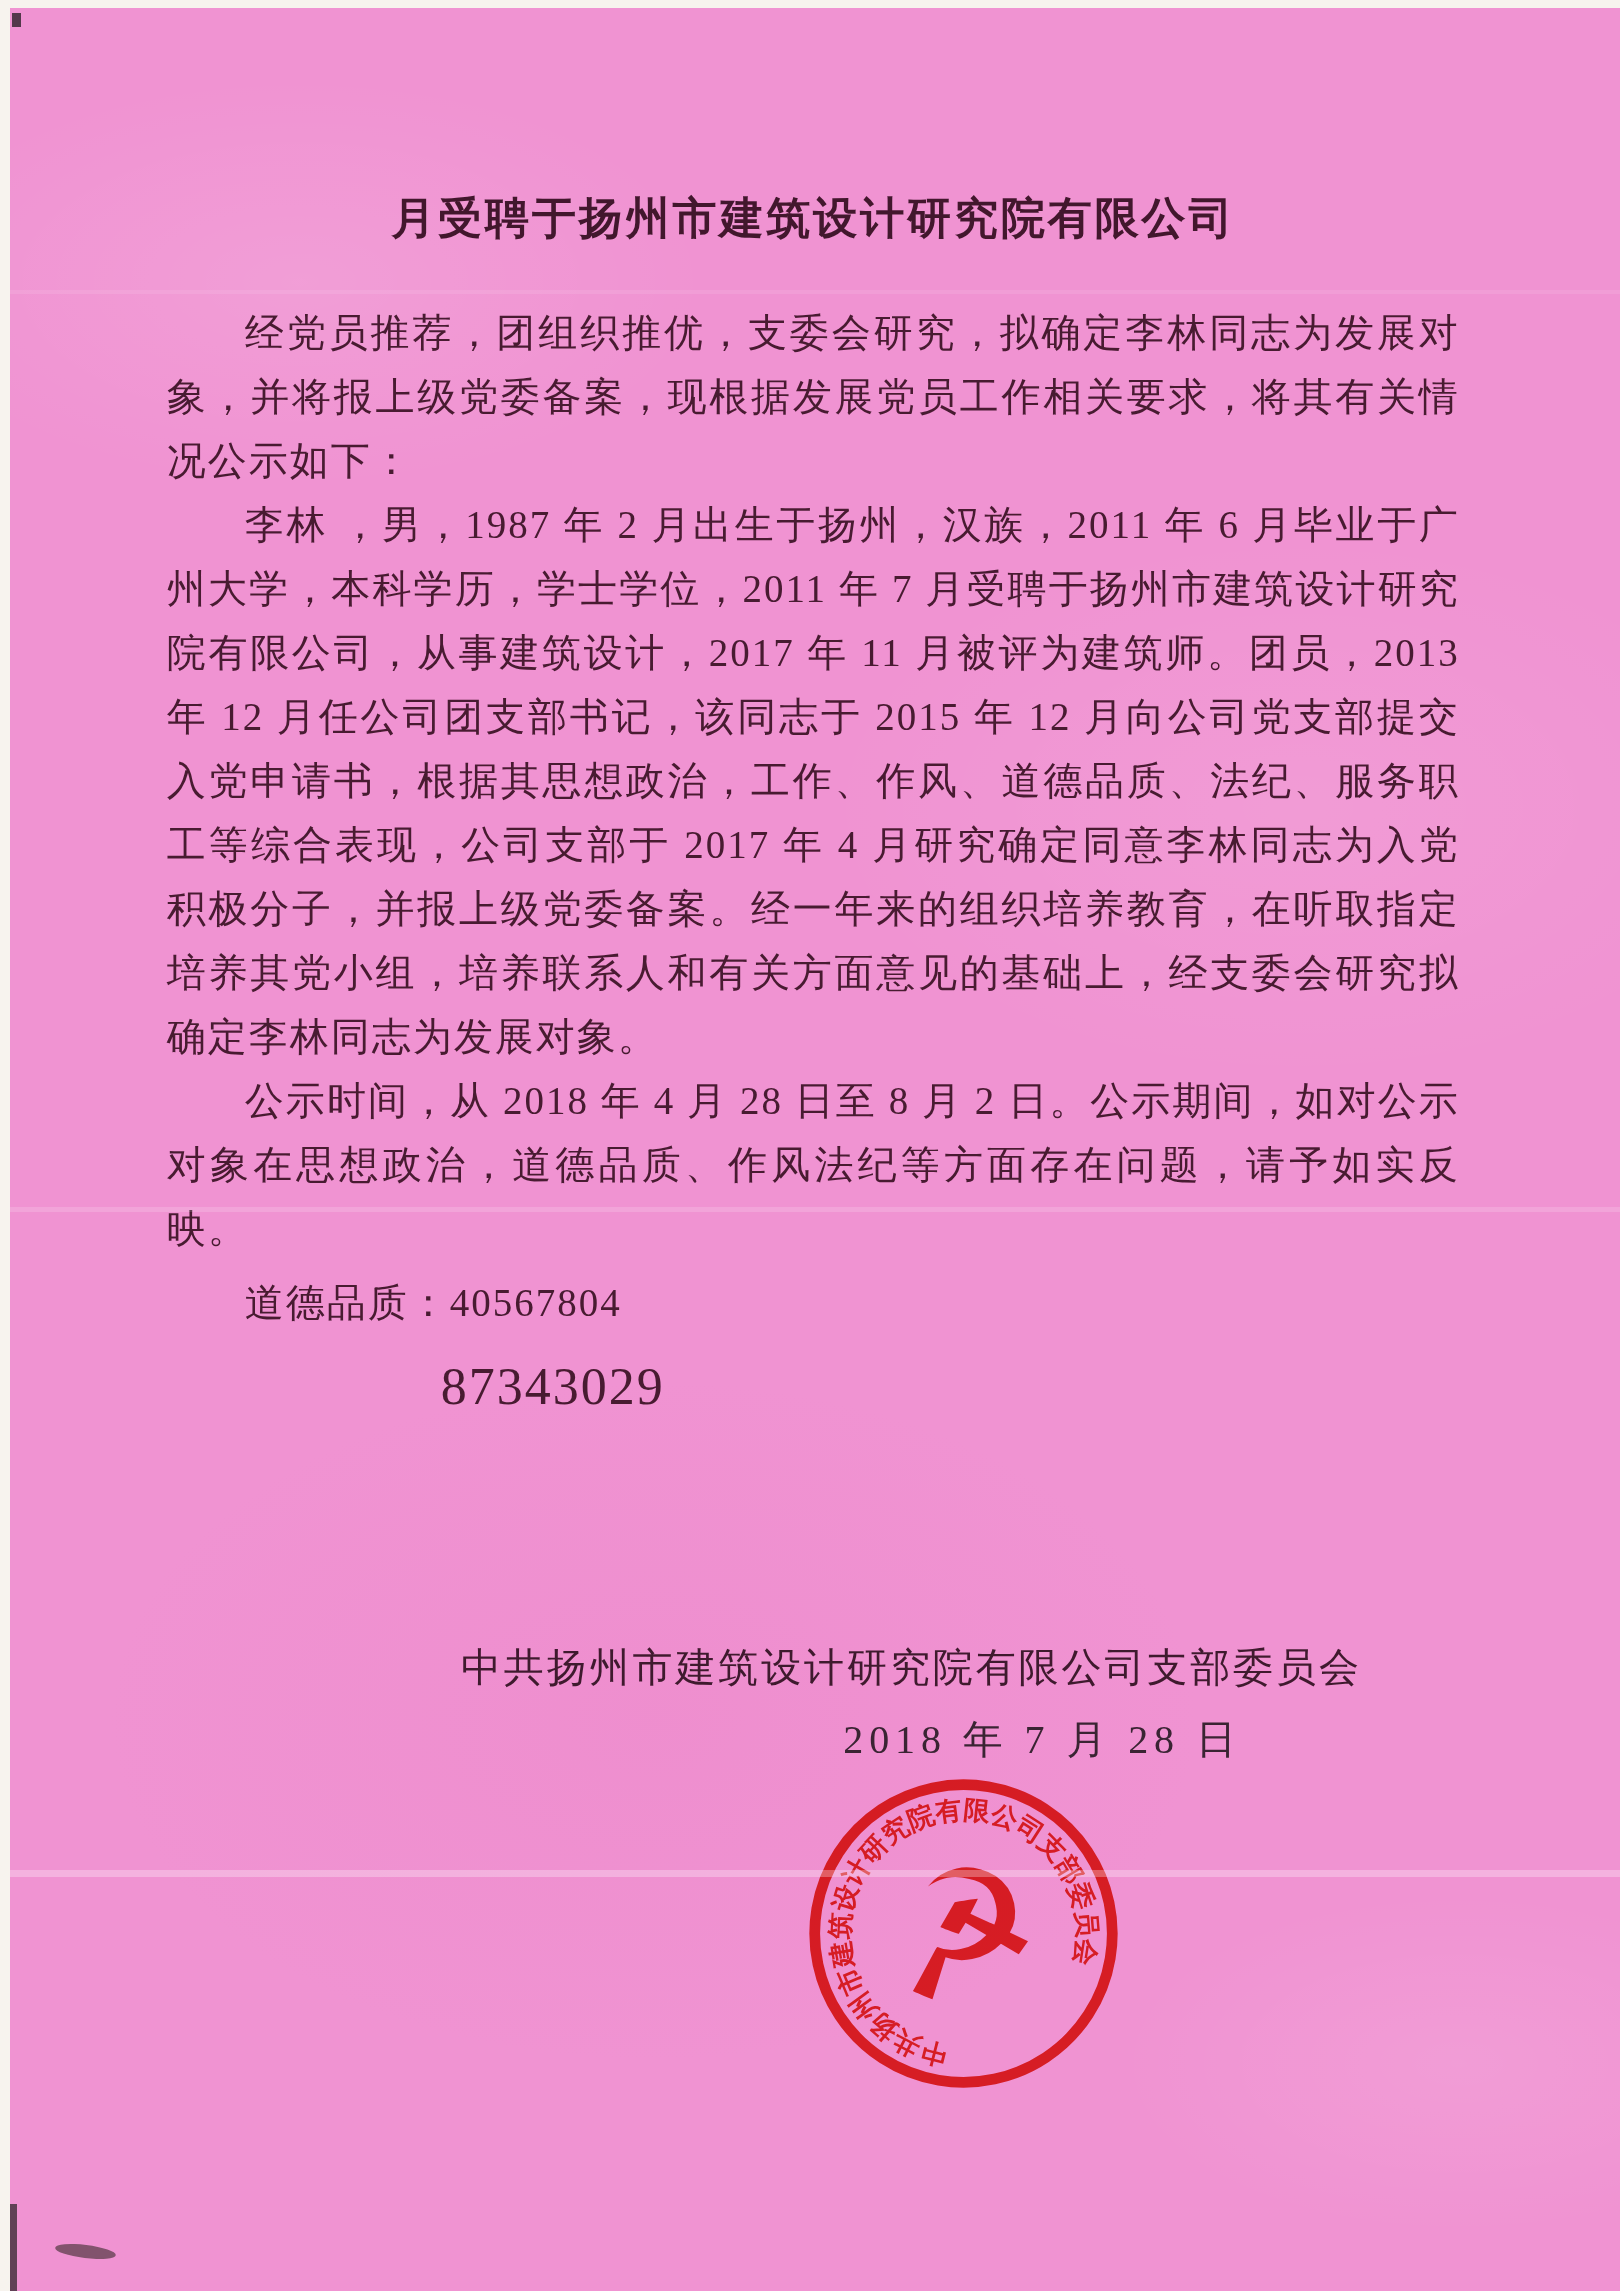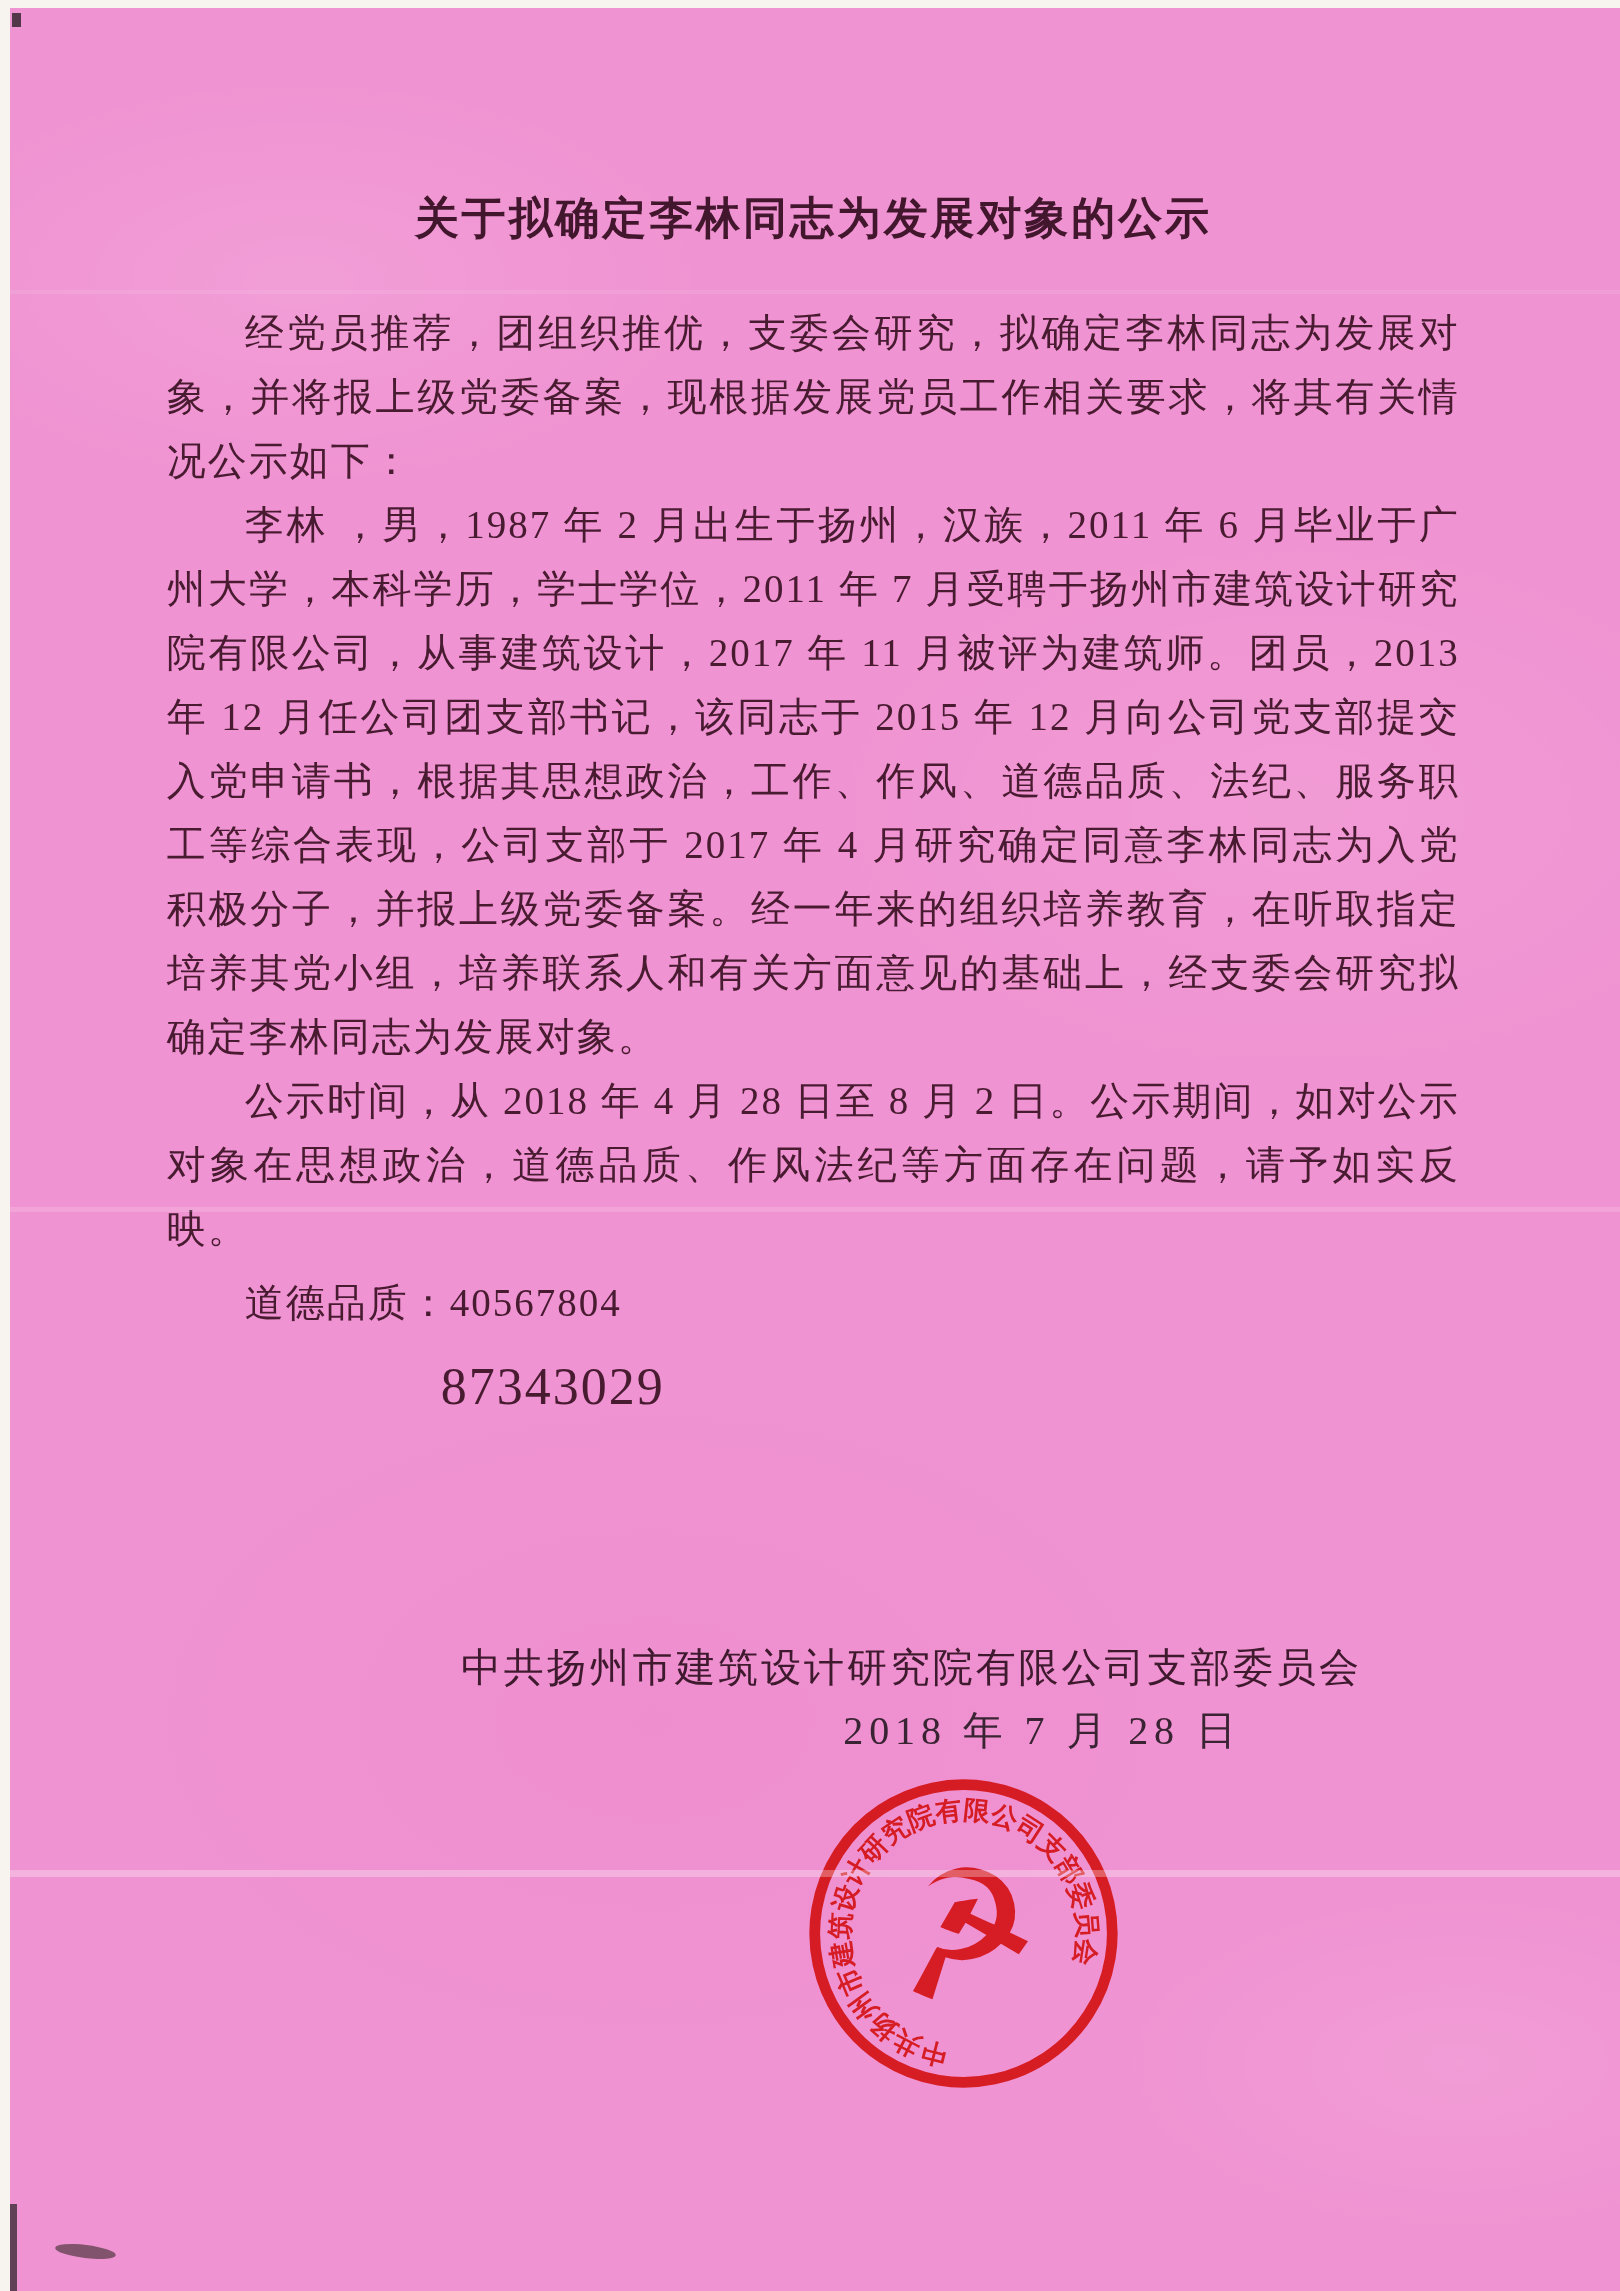--- a/index.html
+++ b/index.html
@@ -56,21 +56,21 @@
   }
   .signature-org {
     margin-top: 211px;
     font-size: 40px;
     text-align: right;
     padding-right: 98px;
     letter-spacing: 2.9px;
     color: #3f1a2e;
   }
   .signature-date {
-    margin-top: 8px;
+    margin-top: 17px;
     font-size: 40px;
     text-align: right;
     padding-right: 218px;
     letter-spacing: 5.9px;
     color: #3a2433;
   }
   .seal {
     position: absolute;
     left: 792px; top: 1764px;
     width: 323px; height: 323px;
@@ -102,21 +102,21 @@
     width: 8.8px; height: 14.7px;
     background: #2c2228; opacity: 0.8;
   }
 </style>
 </head>
 <body>
 
 <div class="page">
   <div class="content">
 
-    <h1 class="doc-title">关于拟确定李林同志为发展对象的公示</h1>
+    <h1 class="doc-title">月受聘于扬州市建筑设计研究院有限公司</h1>
 
     <p class="body-para">经党员推荐，团组织推优，支委会研究，拟确定李林同志为发展对象，并将报上级党委备案，现根据发展党员工作相关要求，将其有关情况公示如下：</p>
 
     <p class="body-para">李林 ，男，1987 年 2 月出生于扬州，汉族，2011 年 6 月毕业于广州大学，本科学历，学士学位，2011 年 7 月受聘于扬州市建筑设计研究院有限公司，从事建筑设计，2017 年 11 月被评为建筑师。团员，2013 年 12 月任公司团支部书记，该同志于 2015 年 12 月向公司党支部提交入党申请书，根据其思想政治，工作、作风、道德品质、法纪、服务职工等综合表现，公司支部于 2017 年 4 月研究确定同意李林同志为入党积极分子，并报上级党委备案。经一年来的组织培养教育，在听取指定培养其党小组，培养联系人和有关方面意见的基础上，经支委会研究拟确定李林同志为发展对象。</p>
 
     <p class="body-para">公示时间，从 2018 年 4 月 28 日至 8 月 2 日。公示期间，如对公示对象在思想政治，道德品质、作风法纪等方面存在问题，请予如实反映。</p>
 
     <p class="contact-line-1"><span>道德品质：</span><span>40567804</span></p>
 
     <p class="contact-line-2">87343029</p>

